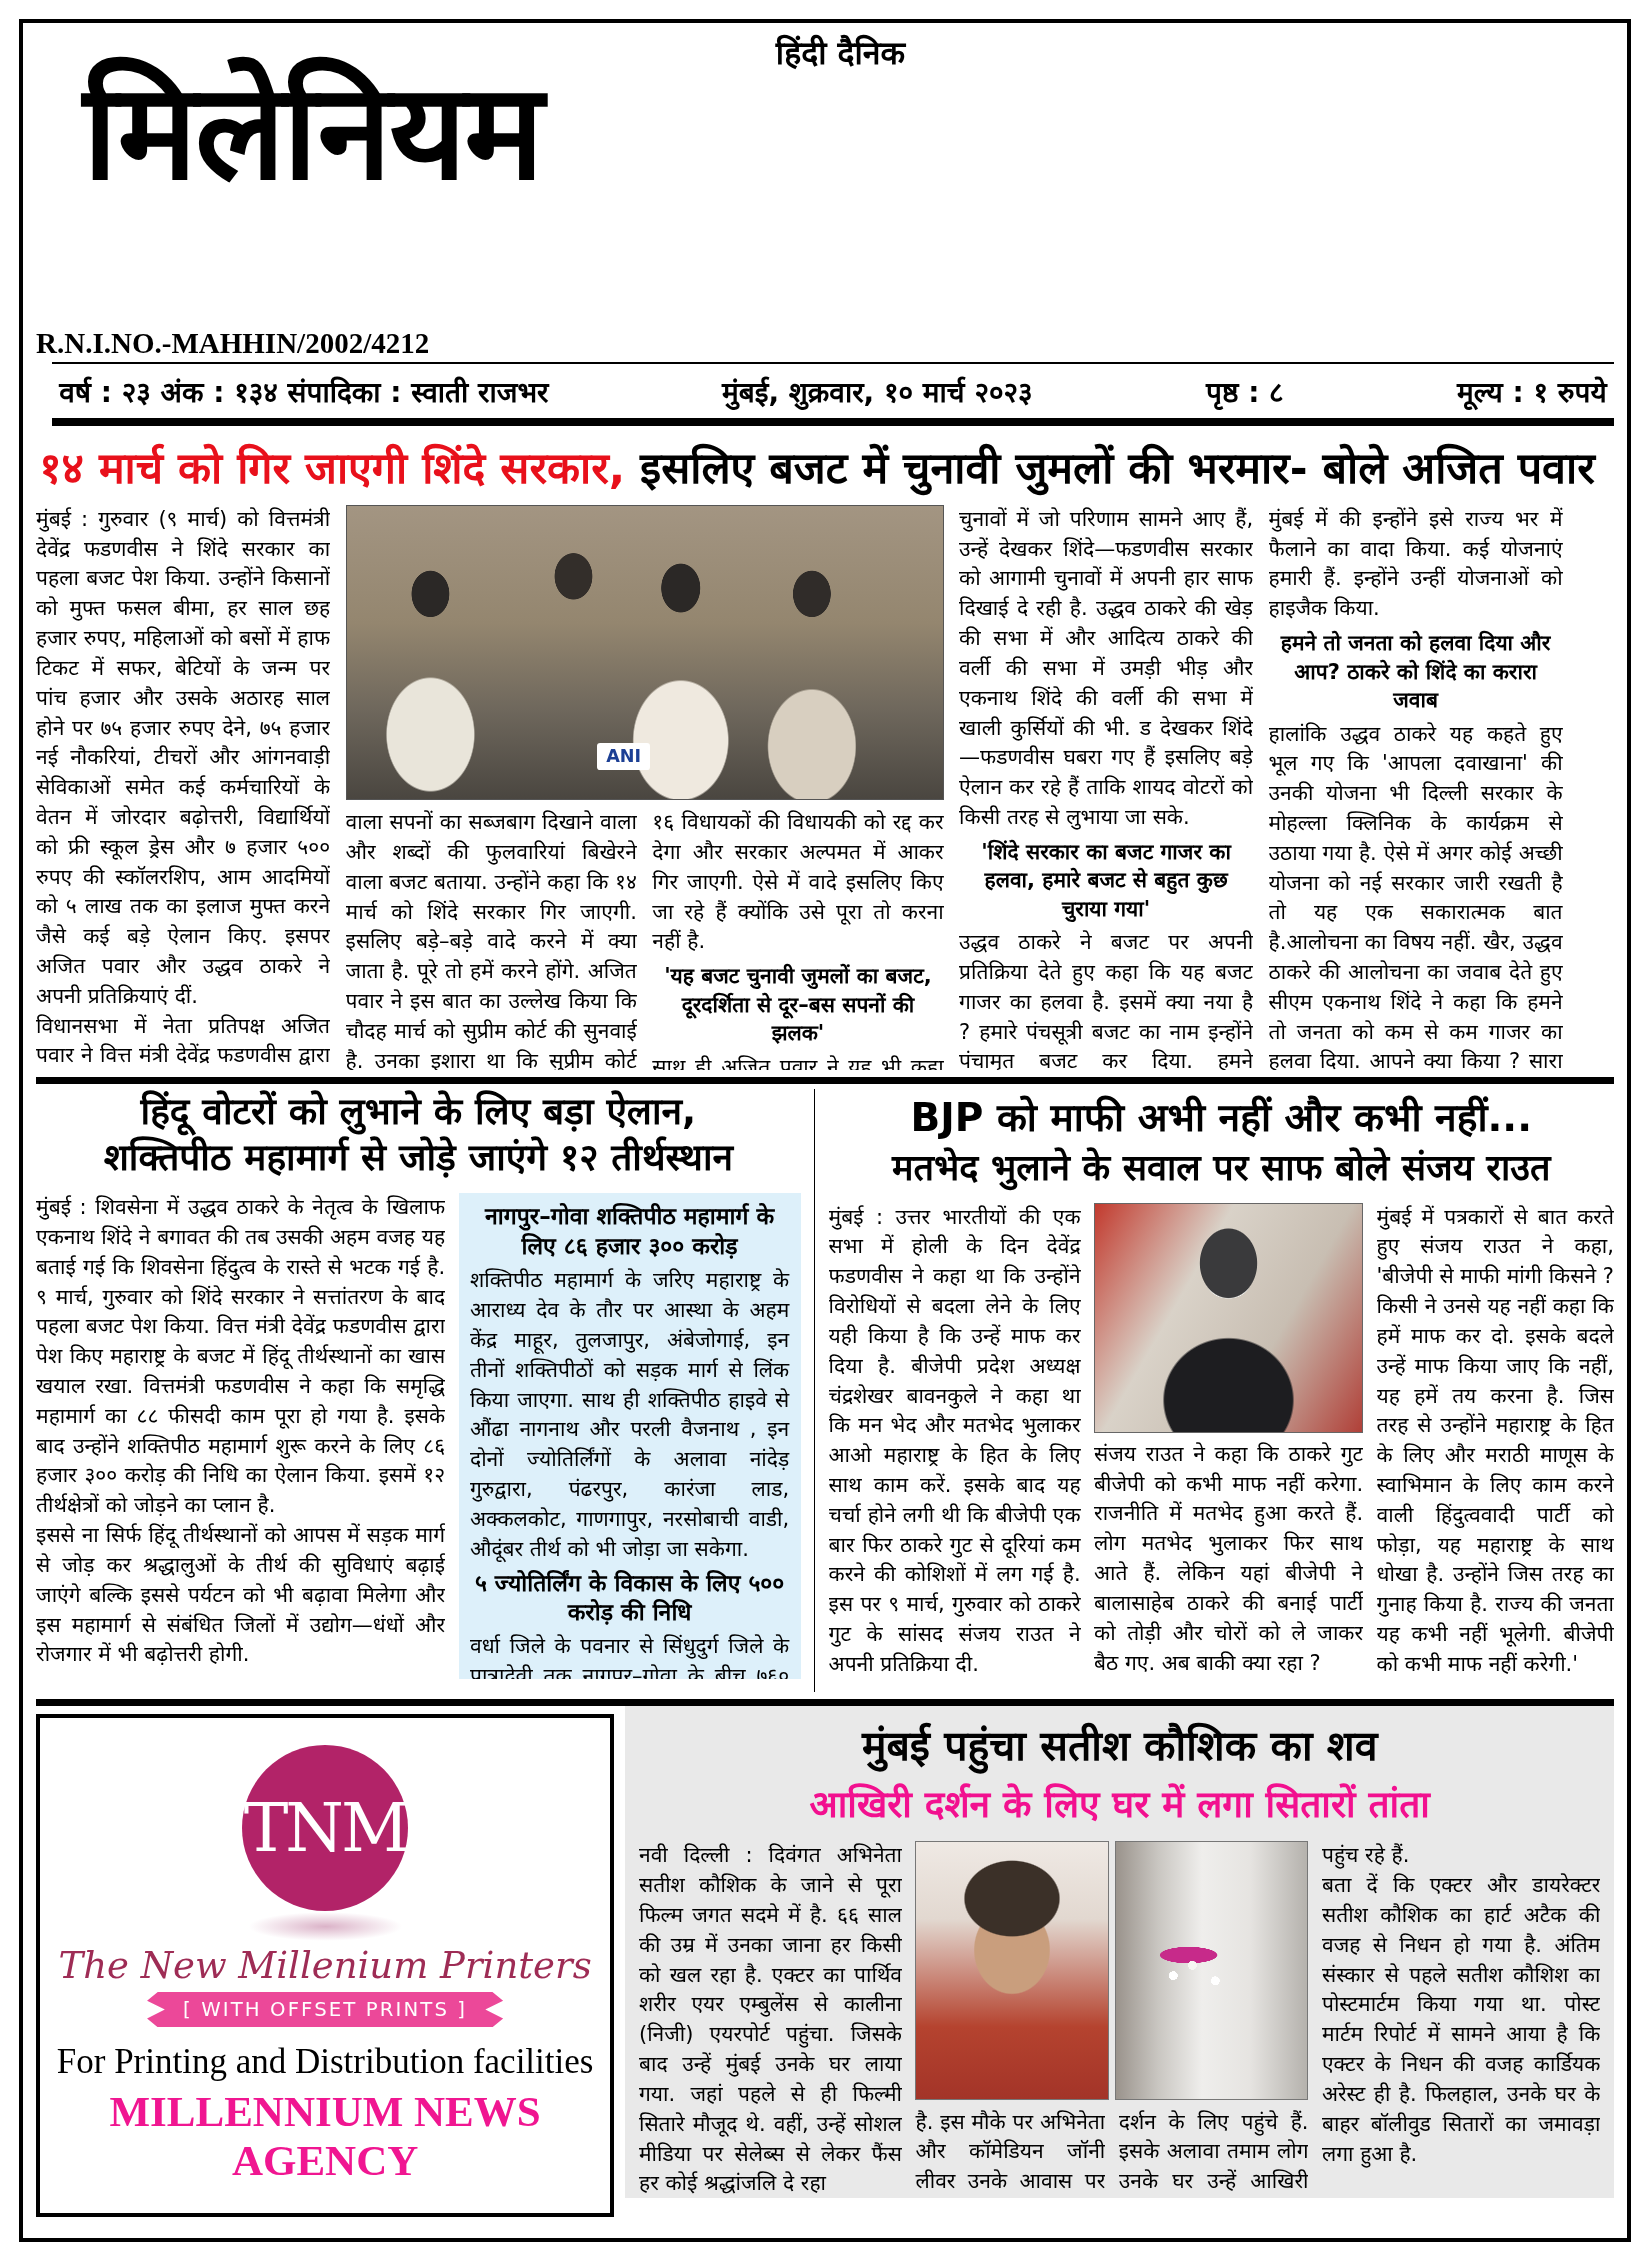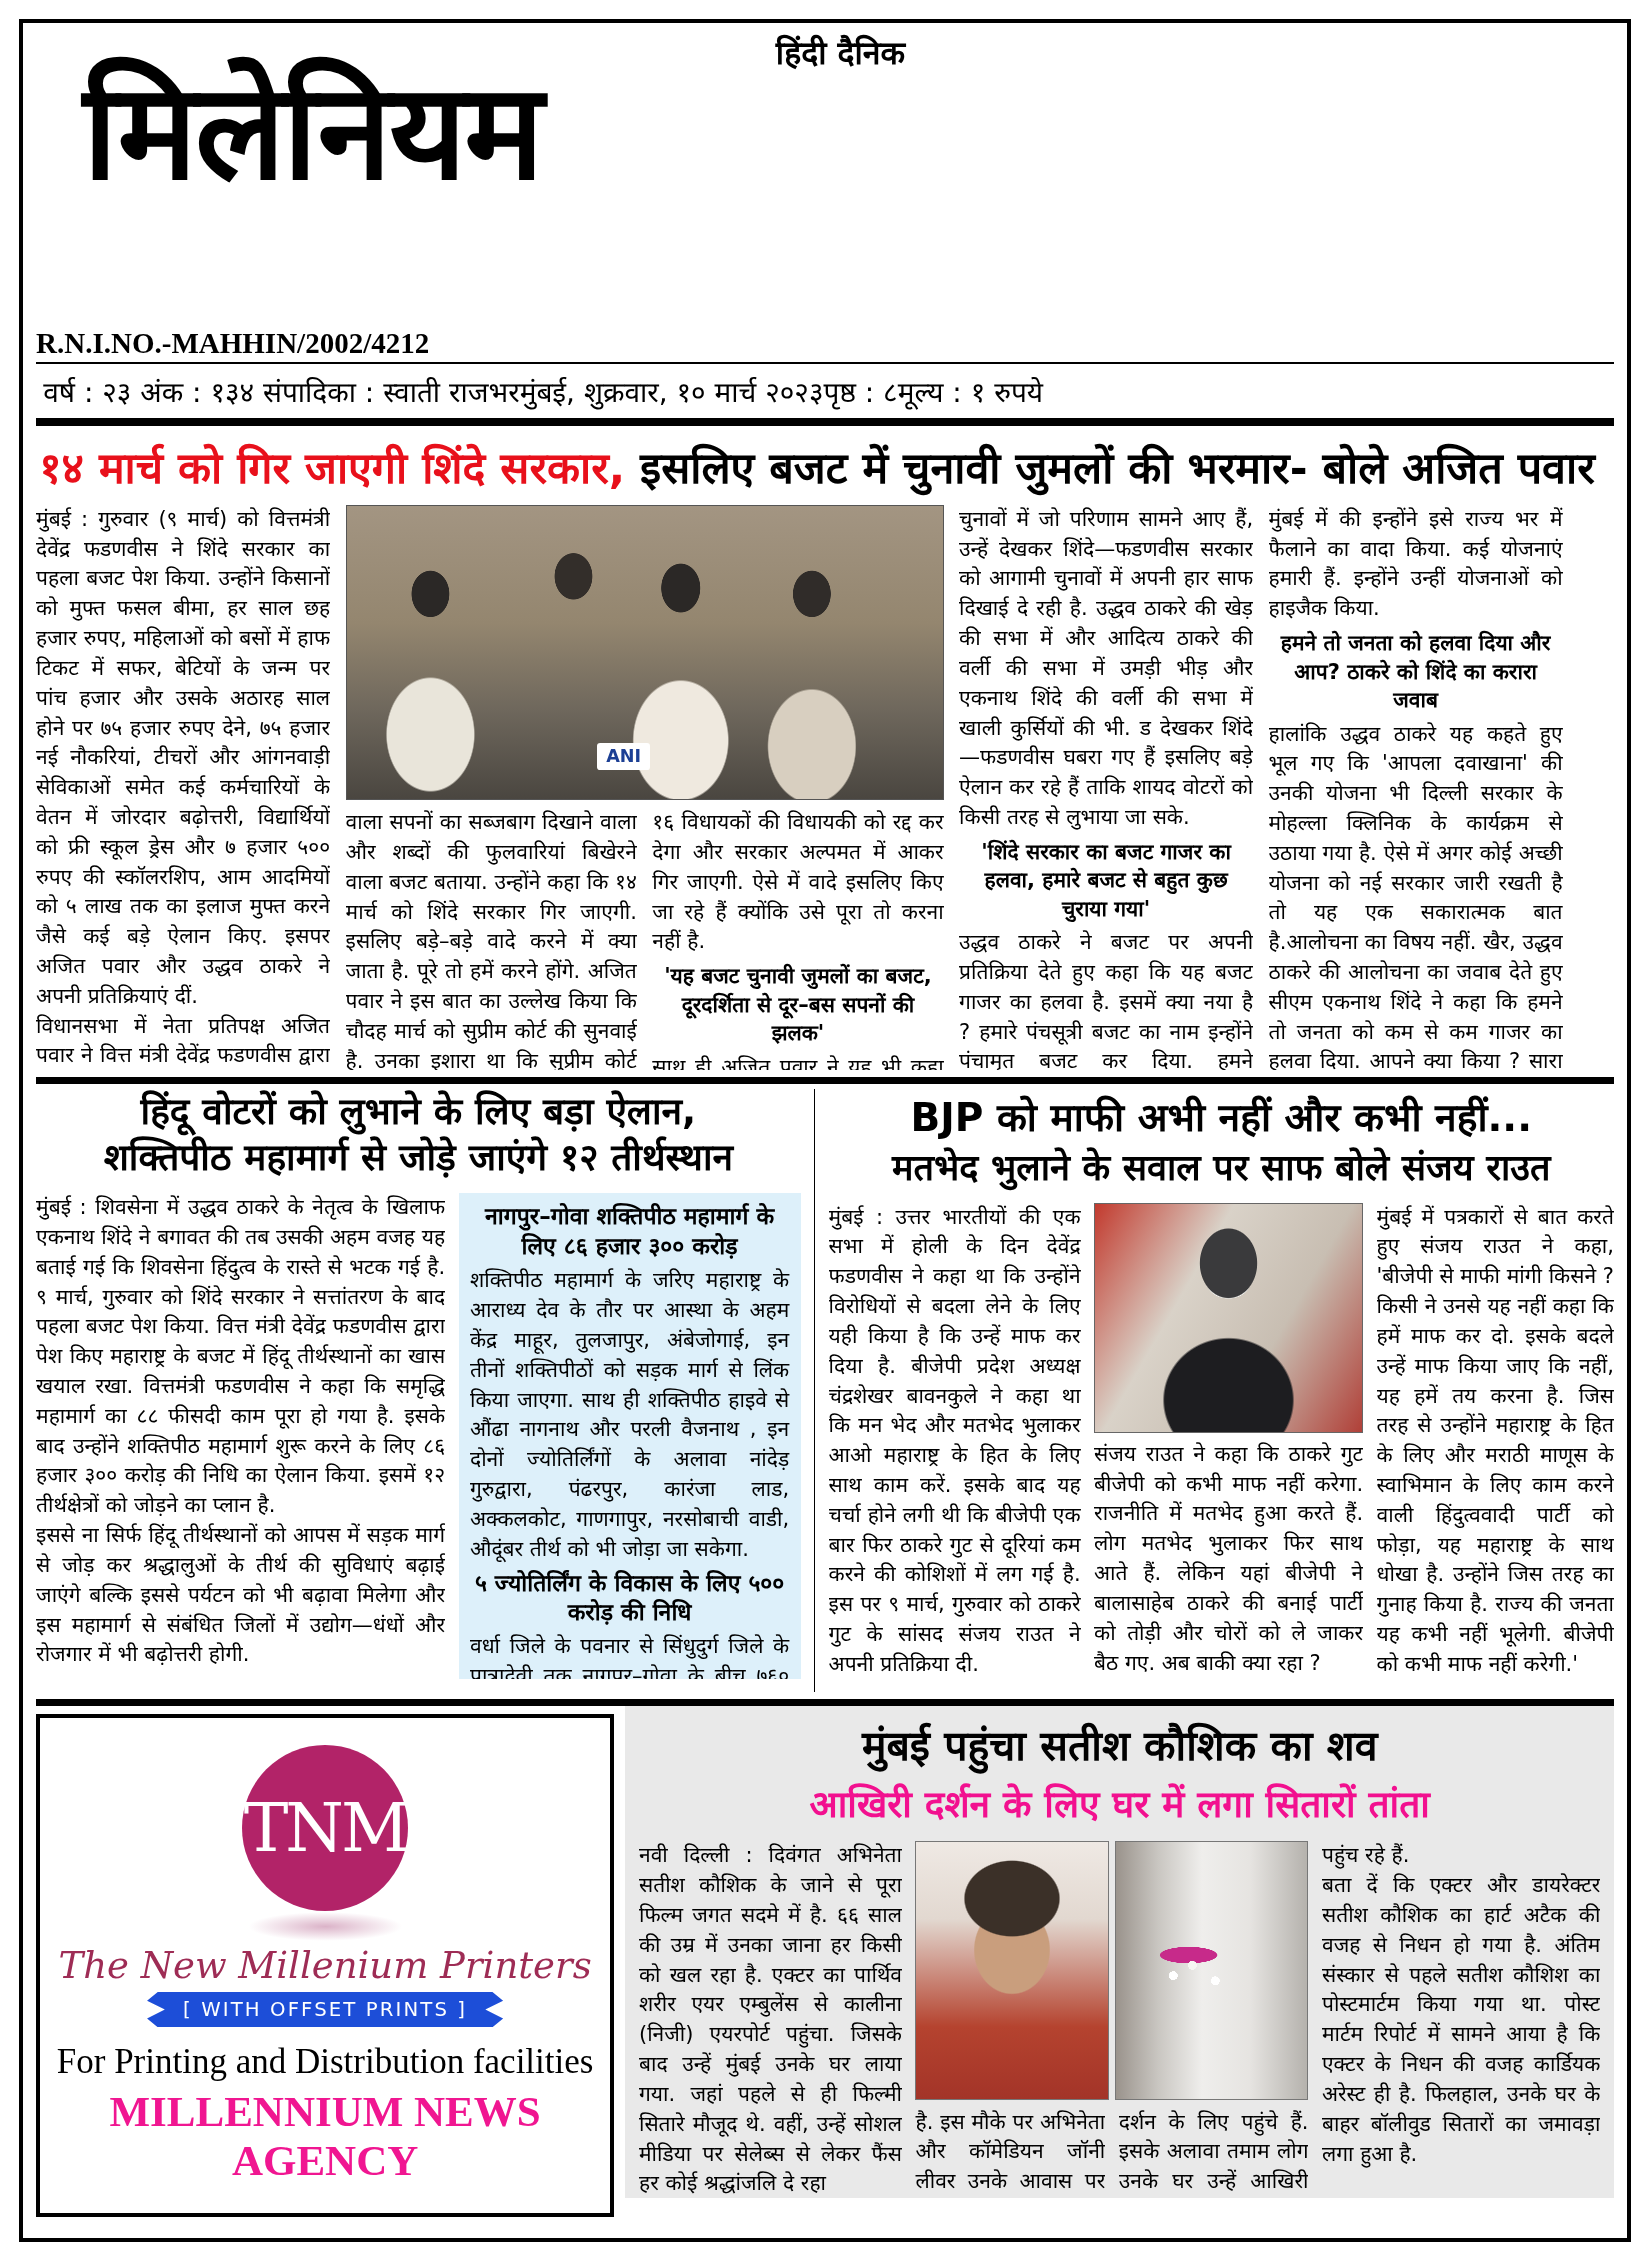--- a/index.html
+++ b/index.html
@@ -15,22 +15,22 @@
   .titles{position:absolute;top:36px;left:47px;right:5.2px;display:flex;align-items:flex-end;}
   .t-black{font-size:133px;line-height:1.05;font-weight:900;letter-spacing:-2.1px;}
   .t-red{font-size:133px;line-height:1.05;font-weight:900;color:#e8101b;margin-left:41px;letter-spacing:-2.1px;}
   .mast-bottom{position:absolute;bottom:2.1px;left:0;right:0;display:flex;
                justify-content:space-between;align-items:flex-end;}
   .sub-en{font-size:32px;font-weight:800;letter-spacing:5.2px;margin-left:119px;}
   .rni{font-size:29px;font-weight:700;font-family:"Liberation Serif",serif;margin-right:15.5px;}
 
   
   .dateline{border-top:2.6px solid #000;border-bottom:8.3px solid #000;
-            padding:8.3px 7.2px;display:flex;
-            font-size:28px;font-weight:400;white-space:nowrap;overflow:hidden;}
+            padding:8.3px 7.2px;display:flex;justify-content:space-between;
+            font-size:28px;font-weight:700;white-space:nowrap;overflow:hidden;margin-left:16px;}
 
   
   .s1-headline{padding:10.3px 3.1px 7.2px 3.1px;font-size:43px;font-weight:800;white-space:nowrap;overflow:hidden;}
   .hl-red{color:#e8101b;}
   .body-txt{font-size:21px;line-height:1.42;text-align:justify;}
   .s1-body{display:flex;gap:15.5px;height:565px;overflow:hidden;margin-top:2.1px;}
   .s1c{flex:0 0 294px;overflow:hidden;}
   .s1mid{flex:0 0 598px;display:flex;flex-direction:column;}
   .photo1{height:293px;border:1px solid #555;position:relative;
     background-image:
@@ -78,21 +78,21 @@
   .row3{display:flex;margin-top:0;}
   .ad-wrap{flex:0 0 578px;margin-top:7.2px;}
   .ad-box{border:4.1px solid #000;padding:13.5px 10.3px;text-align:center;height:468px;overflow:hidden;}
   .ad-title{font-family:"Liberation Serif",serif;font-weight:800;font-size:40px;color:#8f1520;}
   .tnm-circle{width:166px;height:166px;border-radius:50%;background:#b22368;margin:13.5px auto 0 auto;
               display:flex;align-items:center;justify-content:center;}
   .tnm-circle span{color:#fff;font-family:"DejaVu Serif",serif;font-size:67px;letter-spacing:-3.1px;}
   .tnm-reflect{width:155px;height:29px;margin:1px auto 0 auto;border-radius:50%;
                background:radial-gradient(ellipse at center,#dbb3c8 0%,rgba(255,255,255,0) 70%);}
   .ad-script{font-family:"DejaVu Serif",serif;font-style:italic;color:#9e2c55;font-size:37px;margin-top:3.1px;}
-  .ribbon{display:inline-block;background:#1d4ed8;color:#fff;font-size:19.7px;letter-spacing:2.1px;
+  .ribbon{display:inline-block;background:#ec4899;color:#fff;font-size:19.7px;letter-spacing:2.1px;
           padding:6.2px 36px;margin-top:5.2px;
           clip-path:polygon(3% 0,97% 0,100% 25%,95% 50%,100% 75%,97% 100%,3% 100%,0 75%,5% 50%,0 25%);}
   .ad-fac{font-family:"Liberation Serif",serif;font-size:35px;margin-top:14.5px;}
   .ad-agency{font-family:"Liberation Serif",serif;font-weight:800;font-size:43px;color:#f01691;margin-top:5.2px;}
 
   .s4-panel{flex:1;background:#e9e9e9;margin-left:11.4px;padding:9.3px 13.5px;box-sizing:border-box;
             height:492px;overflow:hidden;}
   .s4-h{font-size:41px;font-weight:800;text-align:center;}
   .s4-sub{font-size:37px;font-weight:800;text-align:center;color:#f2108f;margin-top:5.2px;}
   .s4-body{display:flex;gap:13.5px;margin-top:13.5px;height:362px;overflow:hidden;}

